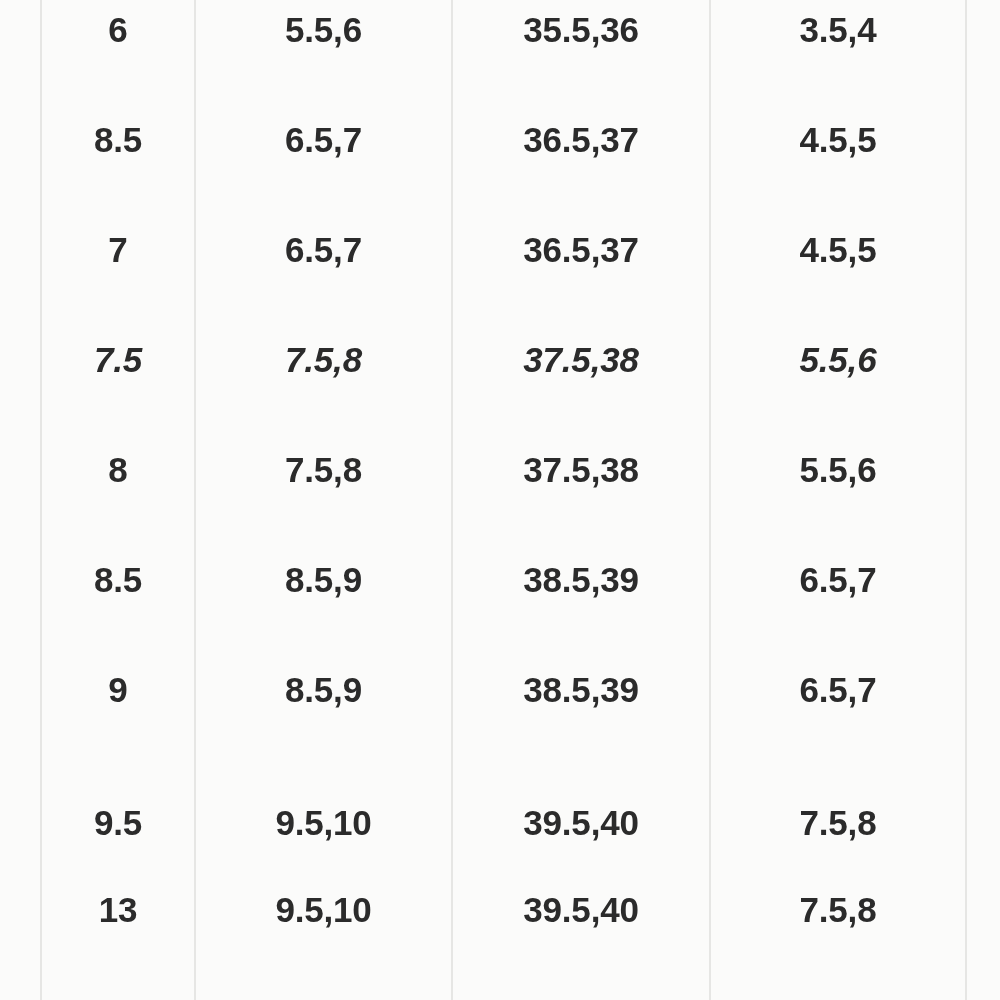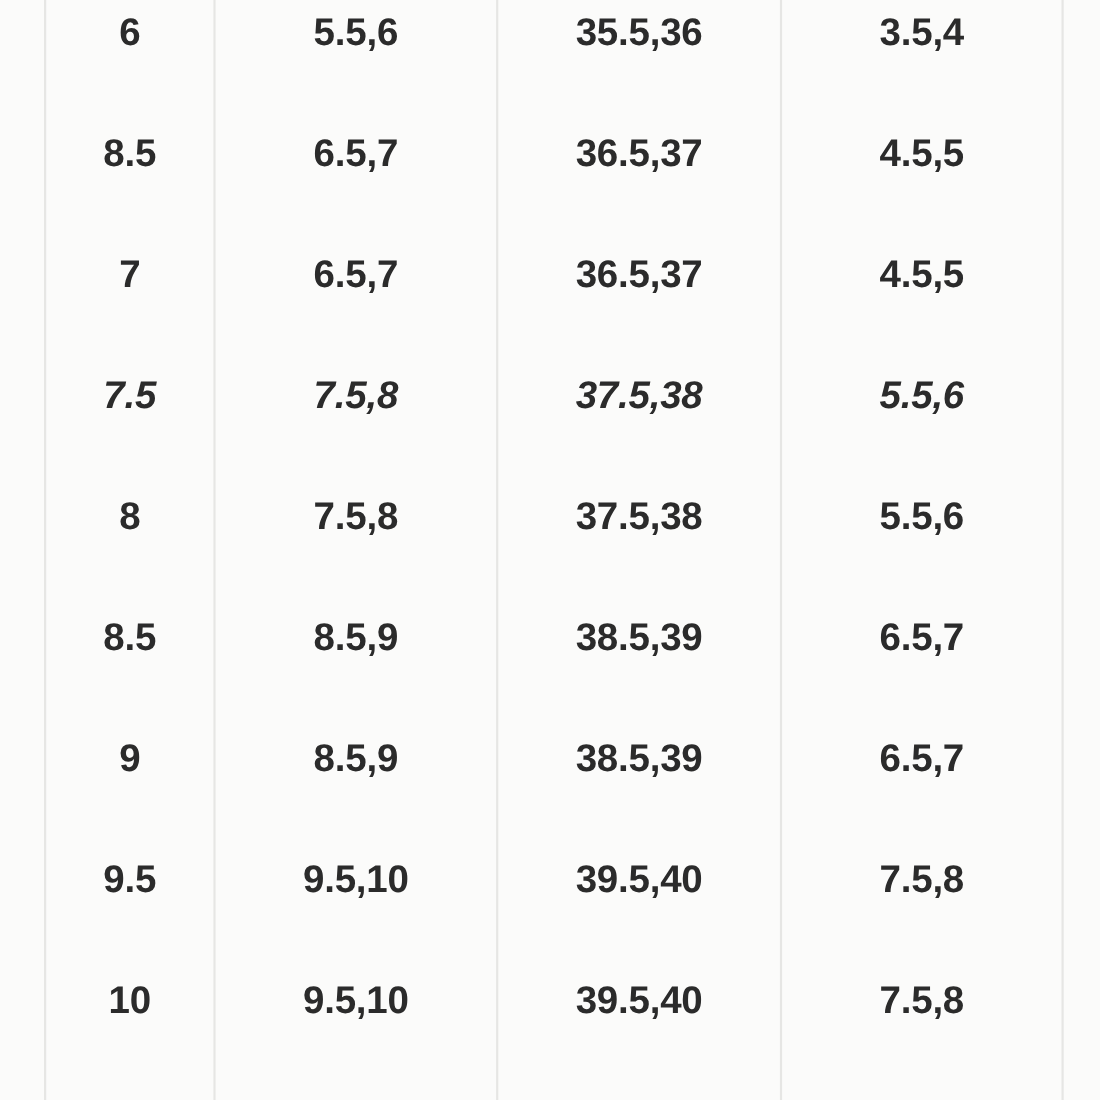--- a/index.html
+++ b/index.html
@@ -133,27 +133,27 @@
         <div class="cell c1">8.5,9</div>
         <div class="cell c2">38.5,39</div>
         <div class="cell c3">6.5,7</div>
       </div>
       <div class="table-row" style="top: 635px;">
         <div class="cell c0">9</div>
         <div class="cell c1">8.5,9</div>
         <div class="cell c2">38.5,39</div>
         <div class="cell c3">6.5,7</div>
       </div>
-      <div class="table-row" style="top: 745px;">
+      <div class="table-row" style="top: 768px;">
         <div class="cell c0">9.5</div>
         <div class="cell c1">9.5,10</div>
         <div class="cell c2">39.5,40</div>
         <div class="cell c3">7.5,8</div>
       </div>
       <div class="table-row" style="top: 855px;">
-        <div class="cell c0">10</div>
+        <div class="cell c0">13</div>
         <div class="cell c1">9.5,10</div>
         <div class="cell c2">39.5,40</div>
         <div class="cell c3">7.5,8</div>
       </div>
     </div>
 
 </div>
 
 </body></html>

